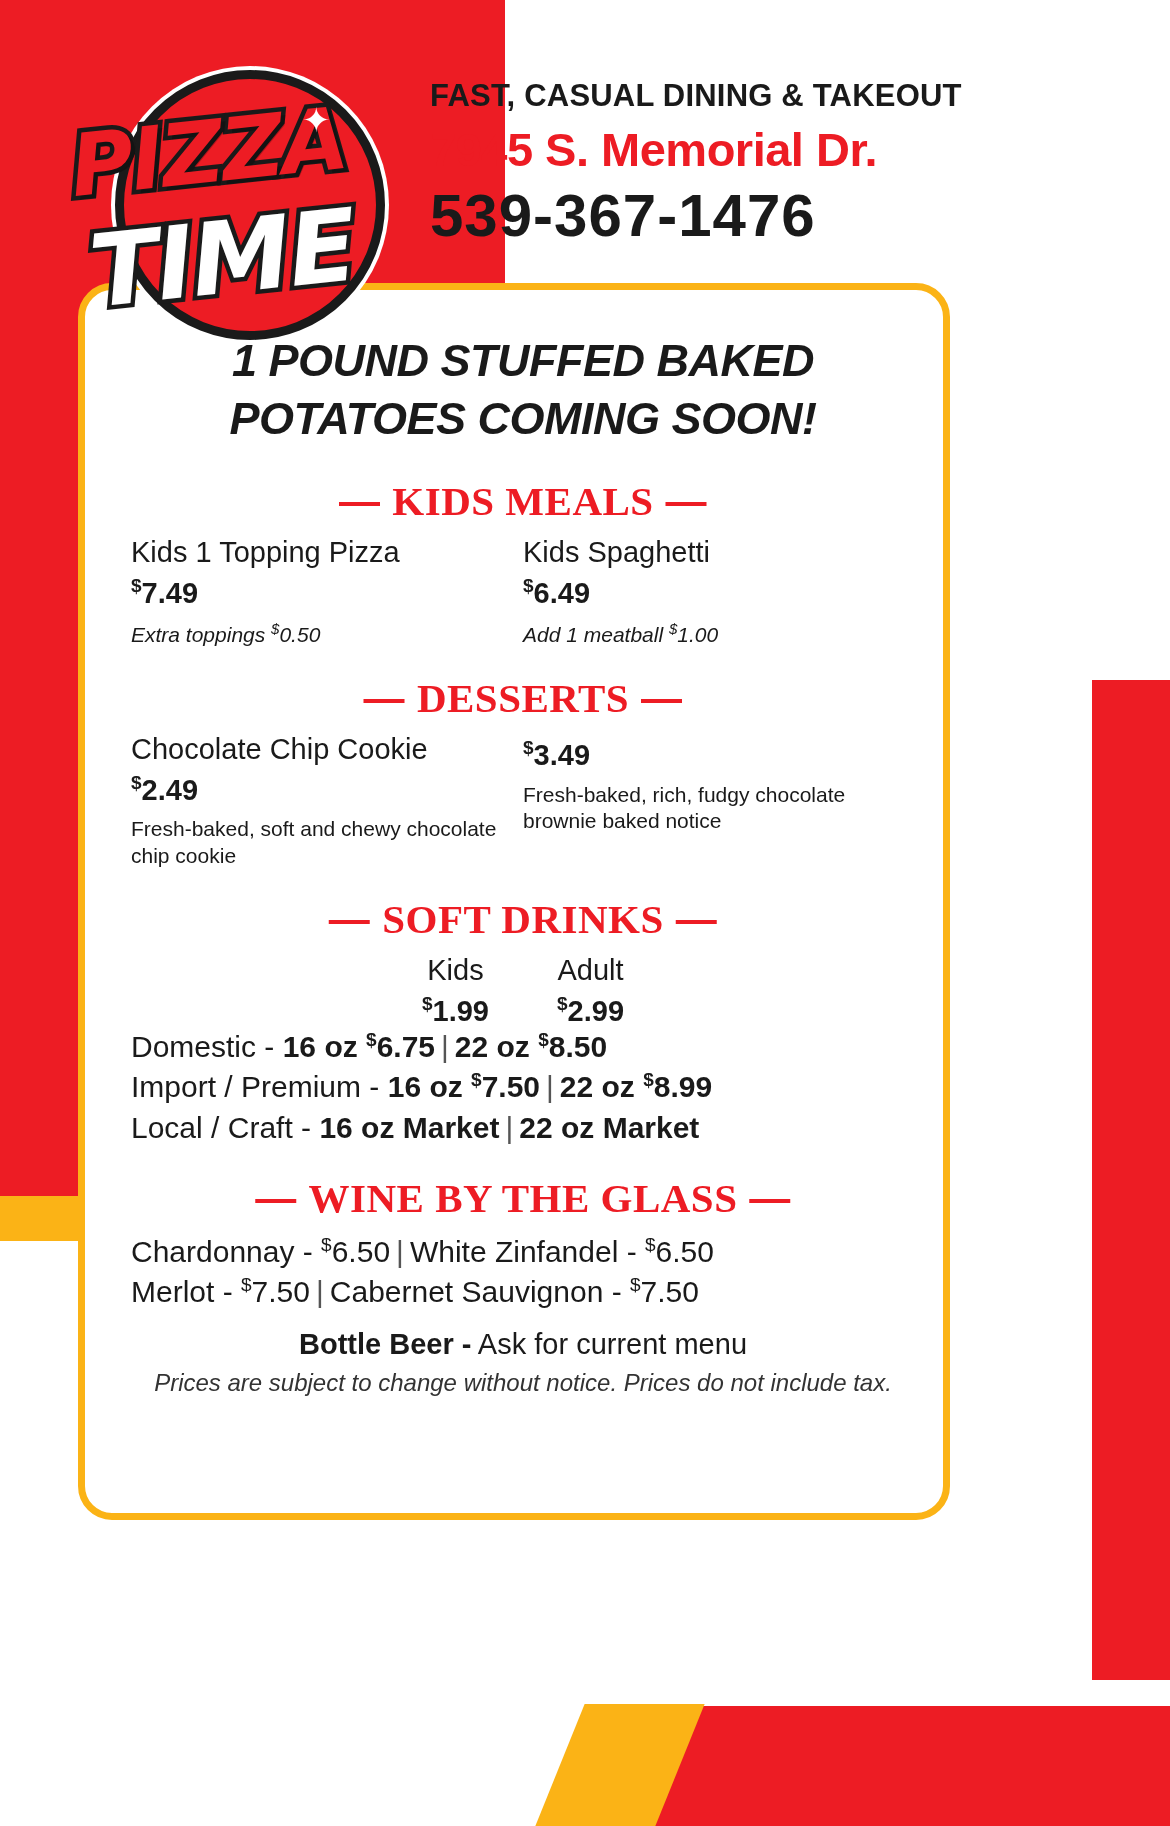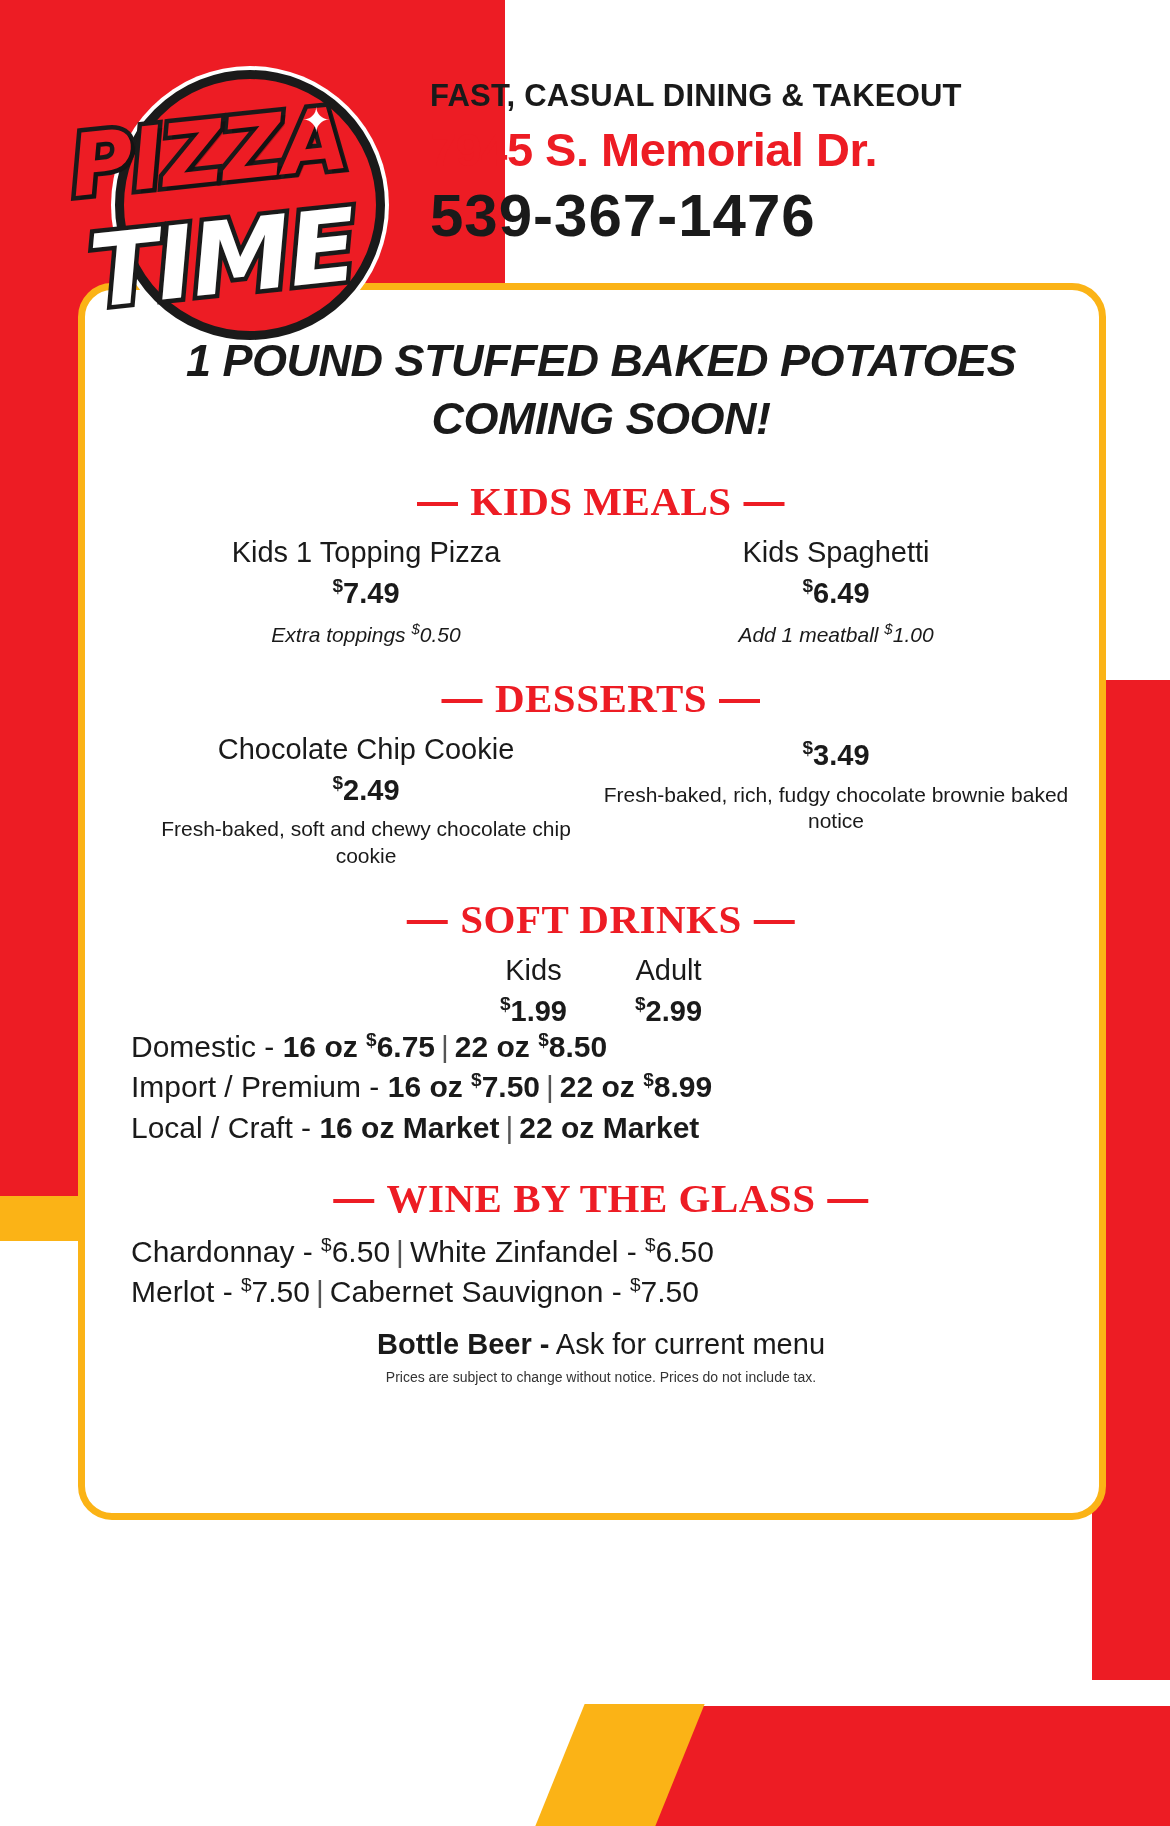--- a/index.html
+++ b/index.html
@@ -139,21 +139,21 @@
     font-size: 60px;
     color: #1a1a1a;
     margin-top: 4px;
     letter-spacing: 1px;
   }
 
   
   .card {
     position: absolute;
     left: 78px; top: 283px;
-    width: 1028px;
+    width: 872px;
     height: 1237px;
     background: #ffffff;
     border: 7px solid #FBB316;
     border-radius: 34px;
     z-index: 2;
     padding: 42px 28px 20px 46px;
   }
 
   .banner {
     font-family: "Liberation Sans", sans-serif;
@@ -177,21 +177,20 @@
     margin: 26px 0 10px 0;
   }
   .sec-title .dash { font-family: "Liberation Sans", sans-serif; font-weight: bold; }
 
   .two-col {
     display: flex;
     width: 100%;
   }
   .two-col > div {
     flex: 1 1 50%;
-    text-align: center;
   }
 
   .item-name {
     font-size: 29px;
     color: #1a1a1a;
     font-weight: normal;
     line-height: 1.2;
   }
   .item-price {
     font-size: 29px;
@@ -231,21 +230,22 @@
 
   .footer-note {
     text-align: center;
     font-size: 29px;
     color: #1a1a1a;
     margin-top: 16px;
   }
   .footer-note b { font-weight: bold; }
   .disclaimer {
     text-align: center;
-    font-size: 14px;
+    font-size: 24px;
+    font-style: italic;
     color: #333;
     margin-top: 8px;
   }
 </style>
 </head>
 <body>
 
 <div class="bg-red-top"></div>
 <div class="bg-red-left"></div>
 <div class="bg-yellow-left"></div>

